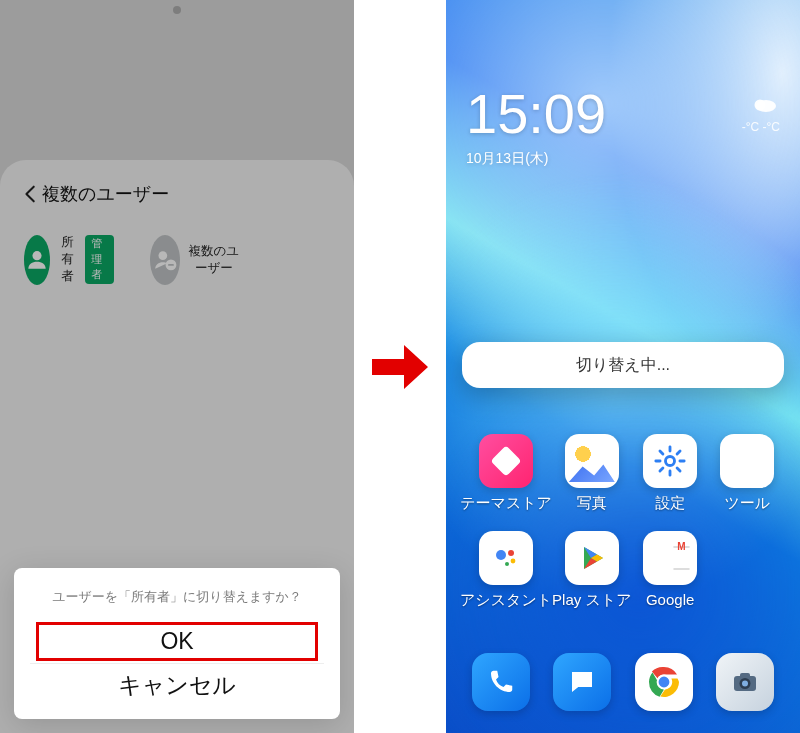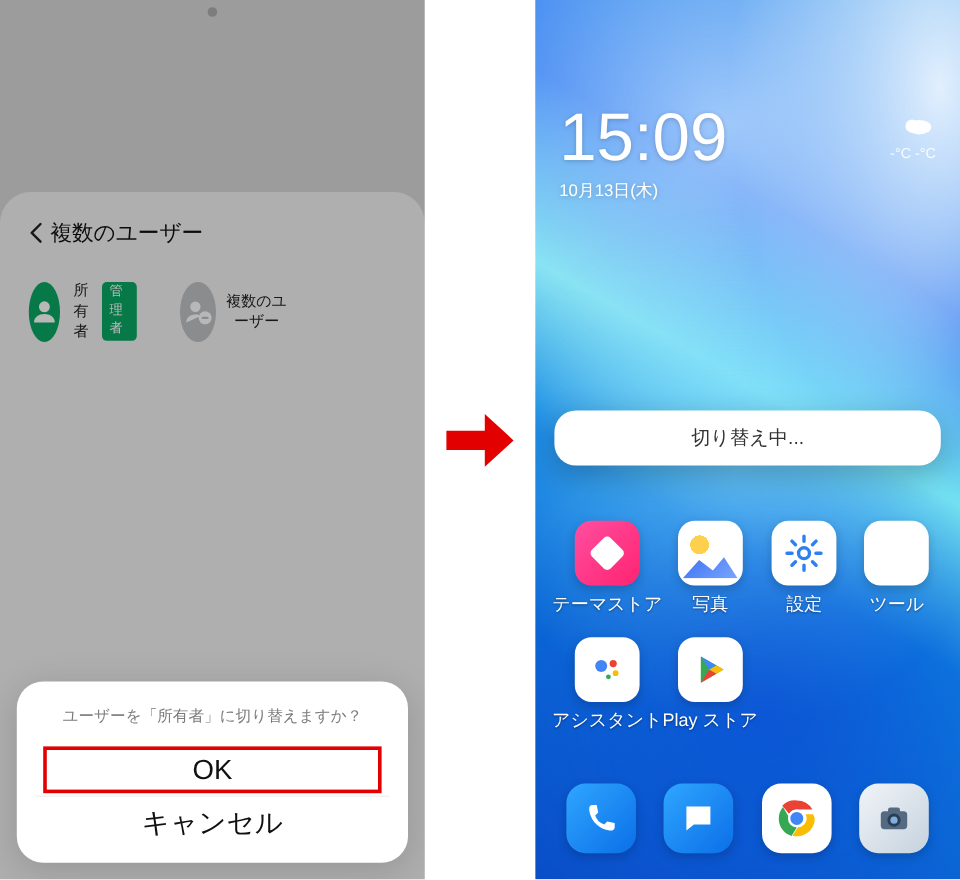--- a/index.html
+++ b/index.html
@@ -97,21 +97,21 @@
     position: absolute;
     inset: 0;
     background: rgba(0,0,0,0.28);
   }
   .action-sheet {
     position: absolute;
     left: 14px;
     right: 14px;
     bottom: 14px;
     background: #ffffff;
-    border-radius: 22px;
+    border-radius: 8px;
     padding: 20px 16px 14px 16px;
     box-shadow: 0 6px 30px rgba(0,0,0,0.15);
   }
   .sheet-prompt {
     text-align: center;
     font-size: 13px;
     color: #7b7b7b;
     margin-bottom: 16px;
   }
   .sheet-button {
@@ -428,20 +428,29 @@
       <div class="app-icon i-play">
         <svg width="30" height="30" viewBox="0 0 30 30">
           <path d="M7 4 L26 15 L7 26 Z" fill="#34a853"></path>
           <path d="M7 4 L20 11.5 L14 15 Z" fill="#4285f4"></path>
           <path d="M7 26 L20 18.5 L14 15 Z" fill="#ea4335"></path>
           <path d="M20 11.5 L26 15 L20 18.5 L14 15 Z" fill="#fbbc05"></path>
         </svg>
       </div>
       <span class="app-label">Play ストア</span>
     </div>
+    <div class="app">
+      <div class="app-icon i-google">
+        <div class="mini mg1"></div>
+          <div class="mini mg2"></div>
+          <div class="mini mg3"></div>
+          <div class="mini mg4"></div>
+      </div>
+      <span class="app-label">Google</span>
+    </div>
     <div class="app" style="visibility:hidden">
       <div class="app-icon"></div>
         <span class="app-label">.</span>
     </div>
   </div>
 
   <div class="dock">
     <div class="app">
       <div class="app-icon i-phone">
         <svg width="30" height="30" viewBox="0 0 24 24">

